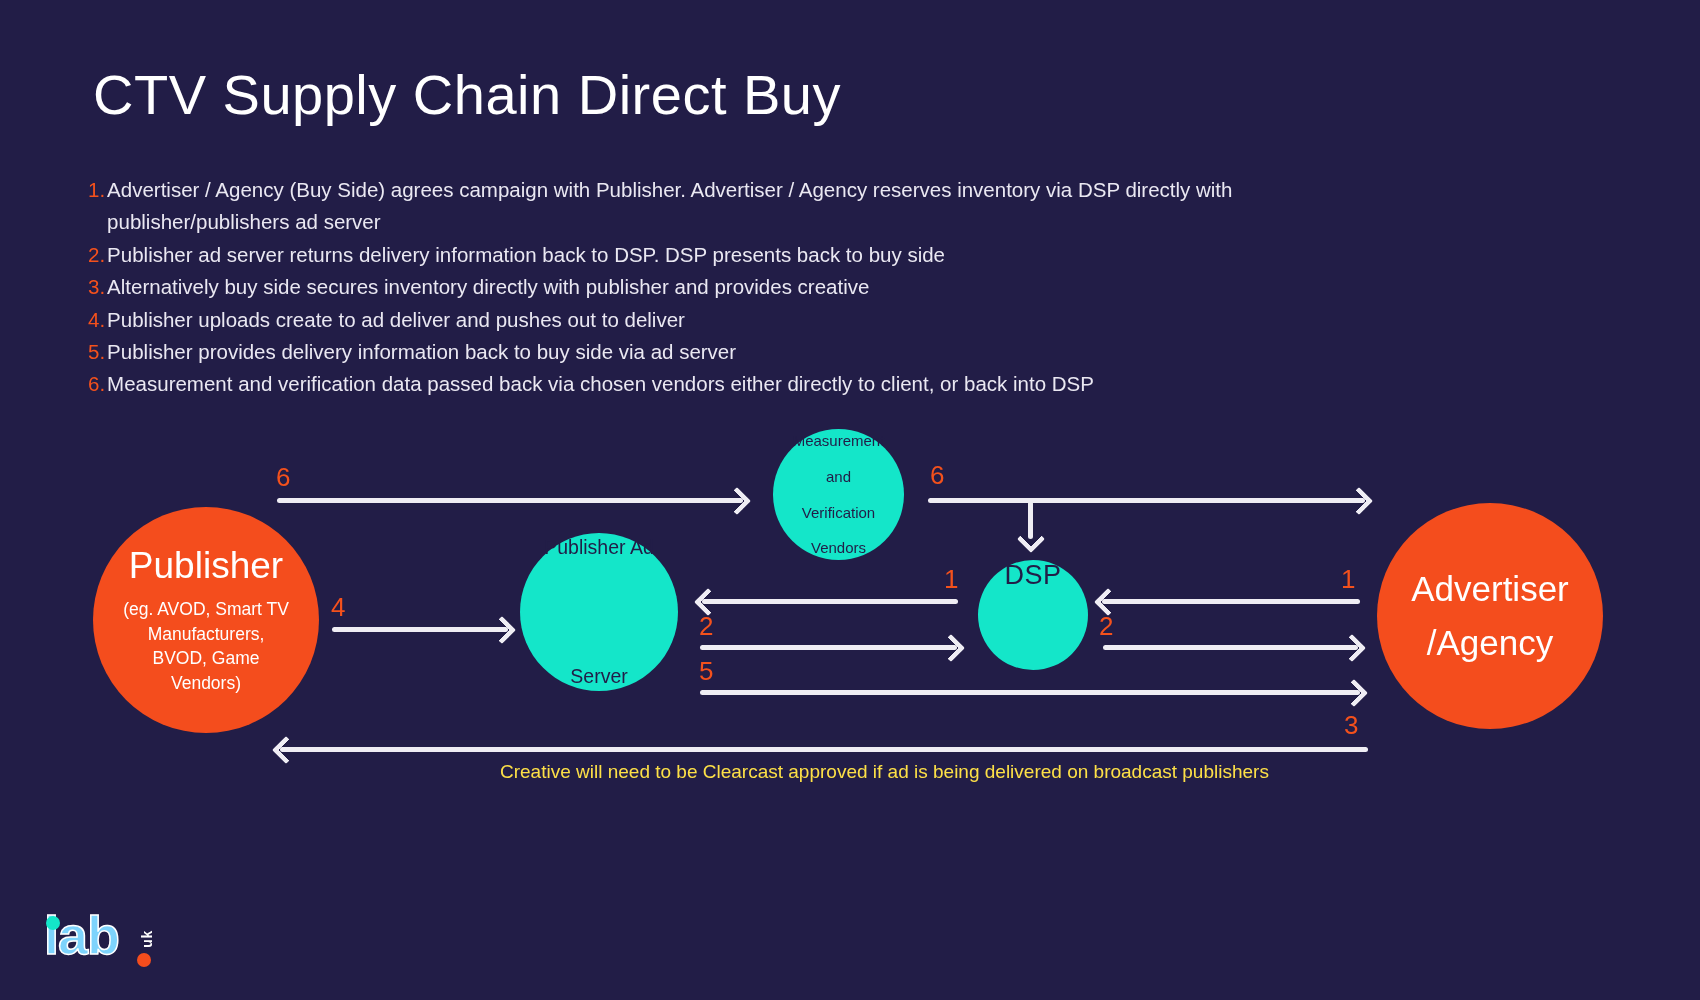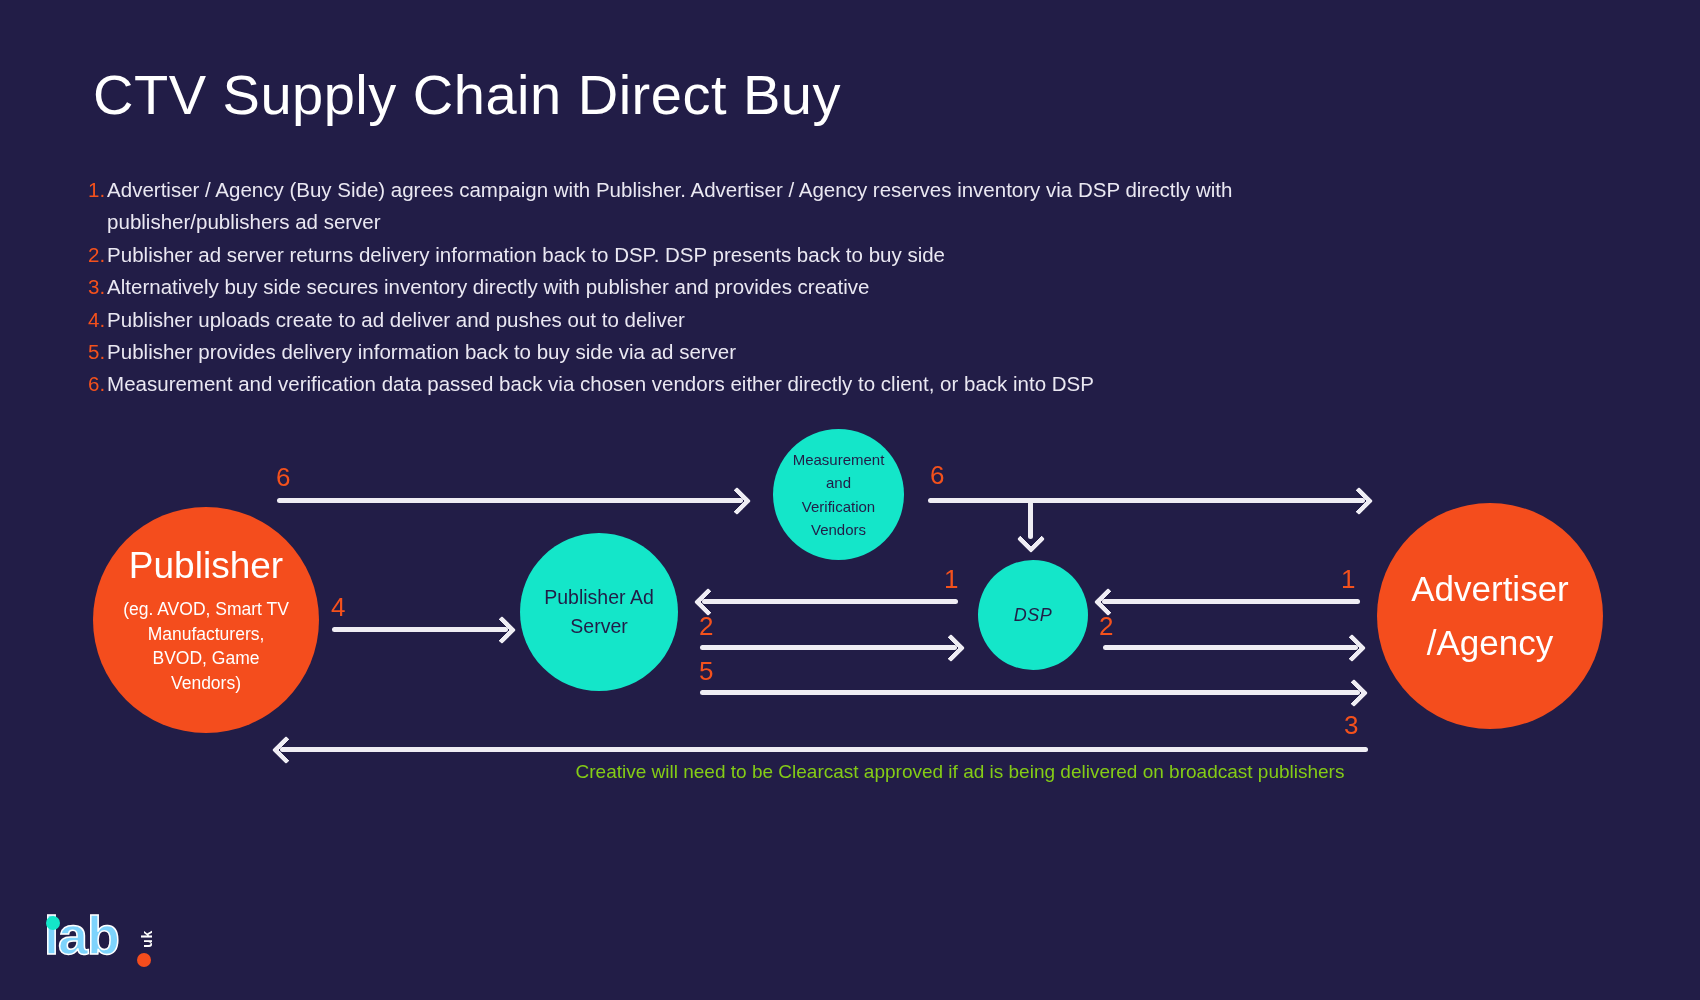--- a/index.html
+++ b/index.html
@@ -29,34 +29,34 @@
   .step .txt { margin-left:2px; }
 
   
   .circle {
     position:absolute; border-radius:50%;
     display:flex; flex-direction:column;
     align-items:center; justify-content:center;
     text-align:center;
   }
   .c-orange { background:#f44d1d; color:#ffffff; }
-  .c-teal   { background:#14e6c9; color:#221d47; }
+  .c-teal   { background:#14e6c9; color:#221d47;justify-content:space-between; }
 
   .publisher { left:93px; top:507px; width:226px; height:226px; }
   .publisher .big { font-size:37px; font-weight:500; margin-bottom:10px; }
   .publisher .sub { font-size:17.5px; line-height:24.5px; }
 
   .pas { left:520px; top:533px; width:158px; height:158px; }
   .pas .line { font-size:19.5px; line-height:29.5px; }
 
   .vendors { left:773px; top:429px; width:131px; height:131px; }
   .vendors .line { font-size:15px; line-height:23.5px; }
 
   .dsp { left:978px; top:560px; width:110px; height:110px; }
-  .dsp .line { font-size:18px; letter-spacing:0.5px;font-style:italic; }
+  .dsp .line { font-size:27px; letter-spacing:0.5px; }
 
   .advertiser { left:1377px; top:503px; width:226px; height:226px; }
   .advertiser .line { font-size:35px; font-weight:500; line-height:54px; }
 
   
   .arrow { position:absolute; height:5px; color:#efedf4; }
   .shaft { position:absolute; left:0; top:0; width:100%; height:5px;
            background:#efedf4; border-radius:2.5px; }
   .chev  { position:absolute; width:20px; height:20px; border-radius:2px; }
   .chev-right { border-top:5px solid currentColor; border-right:5px solid currentColor;
@@ -67,21 +67,21 @@
   .vshaft { position:absolute; left:0; top:0; width:5px; height:100%;
             background:#efedf4; border-radius:2.5px; }
   .chev-down { border-bottom:5px solid currentColor; border-right:5px solid currentColor;
                transform:rotate(45deg); bottom:-10px; left:-7.5px; }
 
   .flow-label { position:absolute; color:#f4511c; font-size:26px; }
 
   
   .footnote {
     left:500px; top:761px; width:920px;
-    text-align:center; font-size:19px; color:#84cc16;
+    font-size:19px; color:#fde047;
   }
 
   
   .logo { left:44px; top:908px; width:170px; height:72px; }
   .logo-text {
     position:absolute; left:0; top:0;
     font-size:54px; font-weight:bold; line-height:1;
     color:#7dd3fc; letter-spacing:-1px;
     -webkit-text-stroke:1.5px #ffffff;
   }

